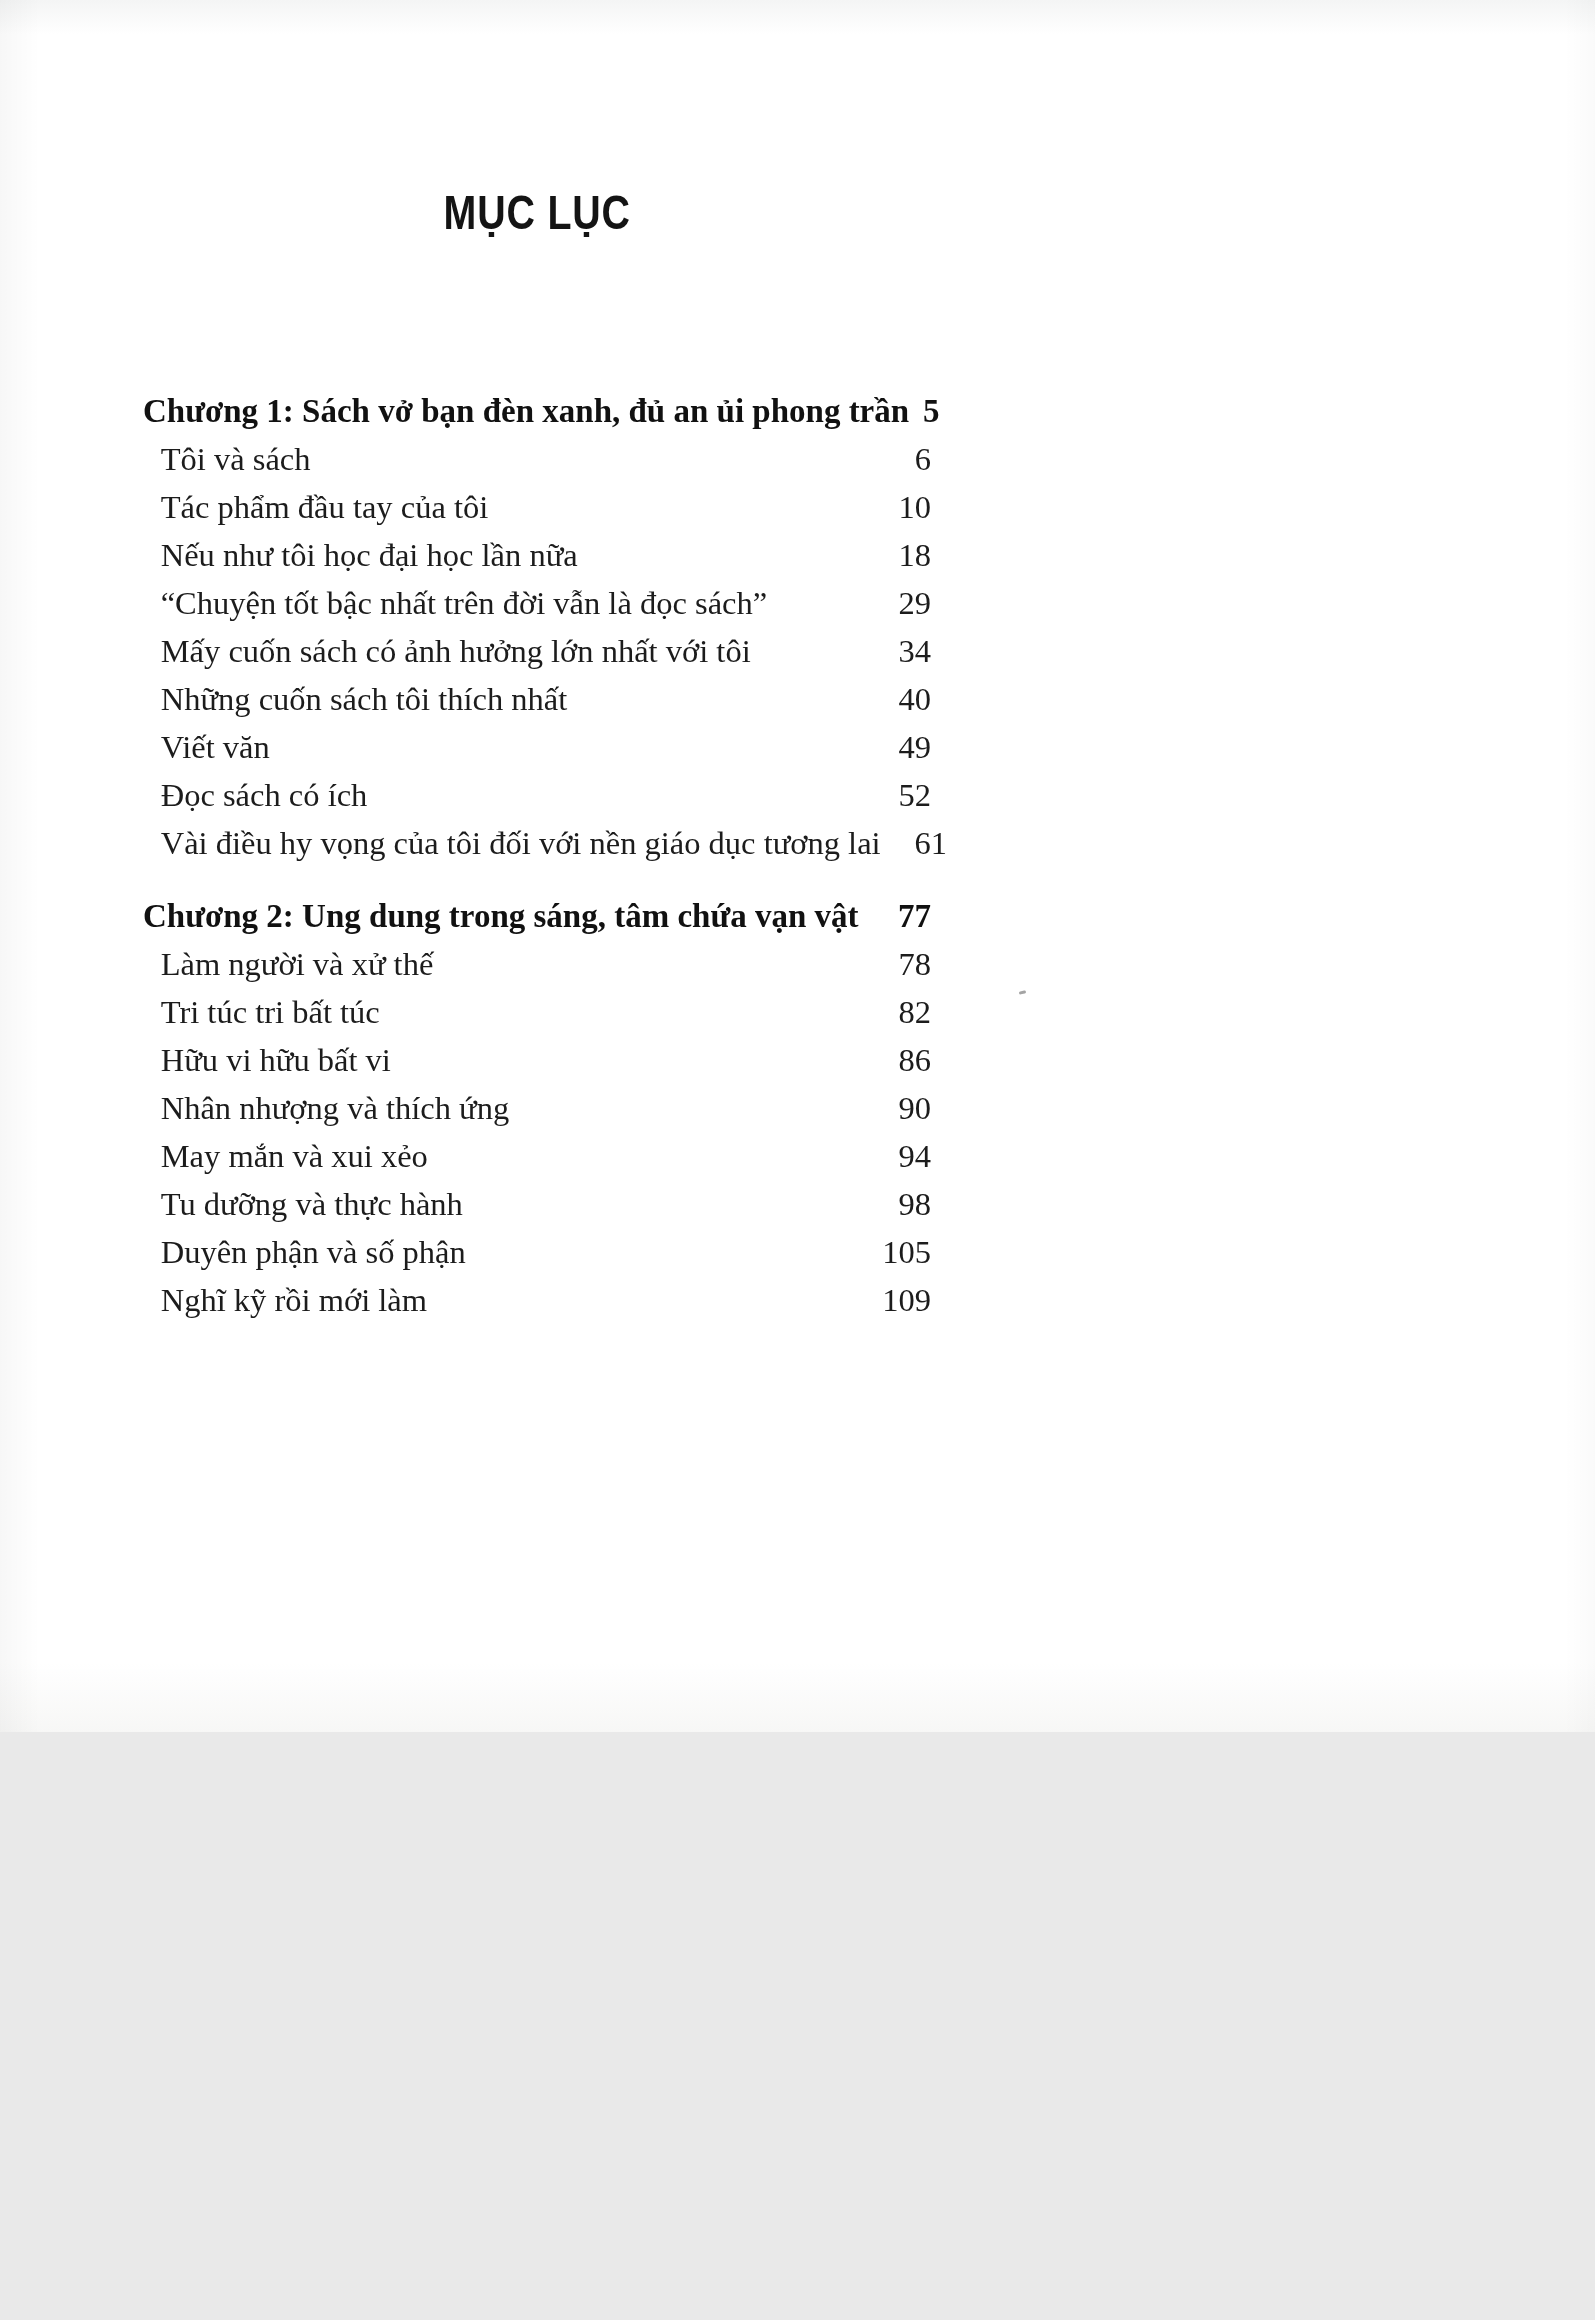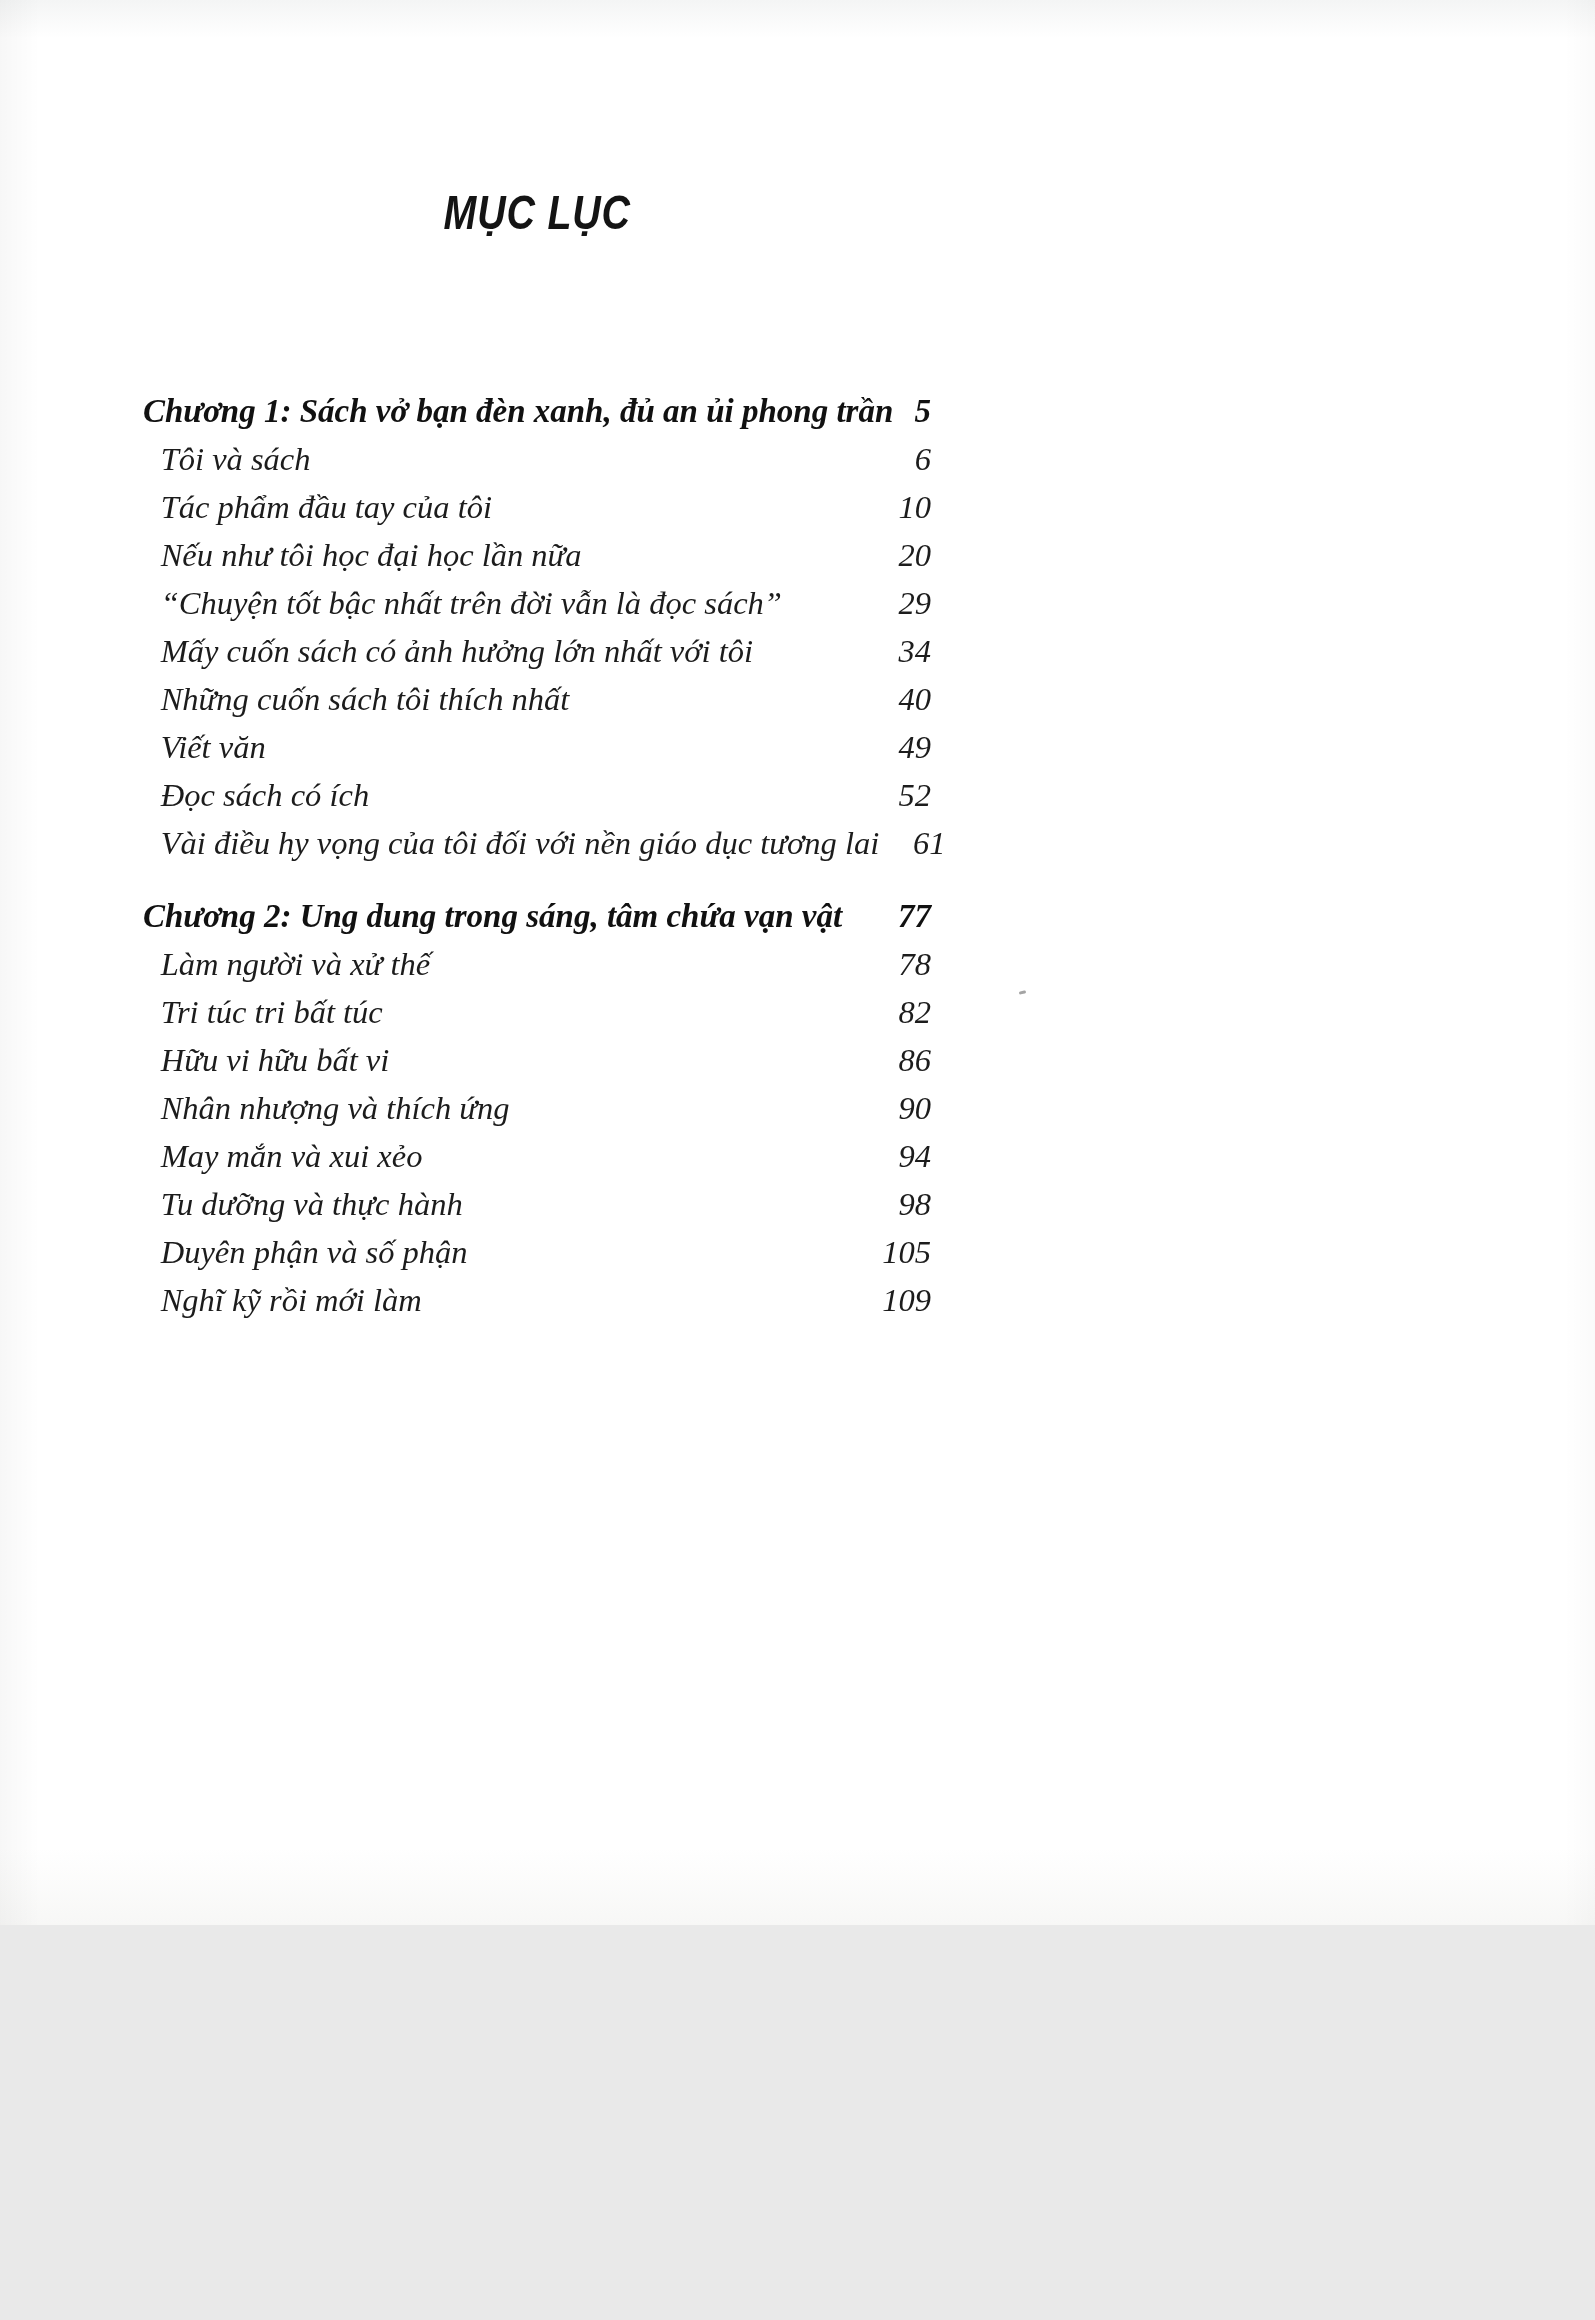--- a/index.html
+++ b/index.html
@@ -3,27 +3,26 @@
 <meta charset="utf-8">
 <style>
   html, body {
     margin: 0;
     padding: 0;
     background: #e9e9e9;
   }
   #page {
     position: relative;
     width: 1596px;
-    height: 1925px;
+    height: 1732px;
     margin: 0 auto;
     background: linear-gradient(180deg, #f4f5f5 0%, #ffffff 2%, #ffffff 96%, #f7f7f6 100%);
     overflow: hidden;
     color: #1c1c1c;
     font-family: "Liberation Serif", serif;
-    font-style: italic;
   }
   
   .edge-shade {
     position: absolute;
     left: 0; top: 0; right: 0; bottom: 0;
     pointer-events: none;
     background:
       linear-gradient(90deg, rgba(0,0,0,0.03) 0%, rgba(0,0,0,0) 2.5%),
       linear-gradient(270deg, rgba(0,0,0,0.02) 0%, rgba(0,0,0,0) 2%);
   }
@@ -123,21 +122,21 @@
           <div class="toc-row item">
             <span class="label">Tôi và sách</span>
             <span class="pagenum">6</span>
           </div>
           <div class="toc-row item">
             <span class="label">Tác phẩm đầu tay của tôi</span>
             <span class="pagenum">10</span>
           </div>
           <div class="toc-row item">
             <span class="label">Nếu như tôi học đại học lần nữa</span>
-            <span class="pagenum">20</span>
+            <span class="pagenum">18</span>
           </div>
           <div class="toc-row item">
             <span class="label">“Chuyện tốt bậc nhất trên đời vẫn là đọc sách”</span>
             <span class="pagenum">29</span>
           </div>
           <div class="toc-row item">
             <span class="label">Mấy cuốn sách có ảnh hưởng lớn nhất với tôi</span>
             <span class="pagenum">34</span>
           </div>
           <div class="toc-row item">

